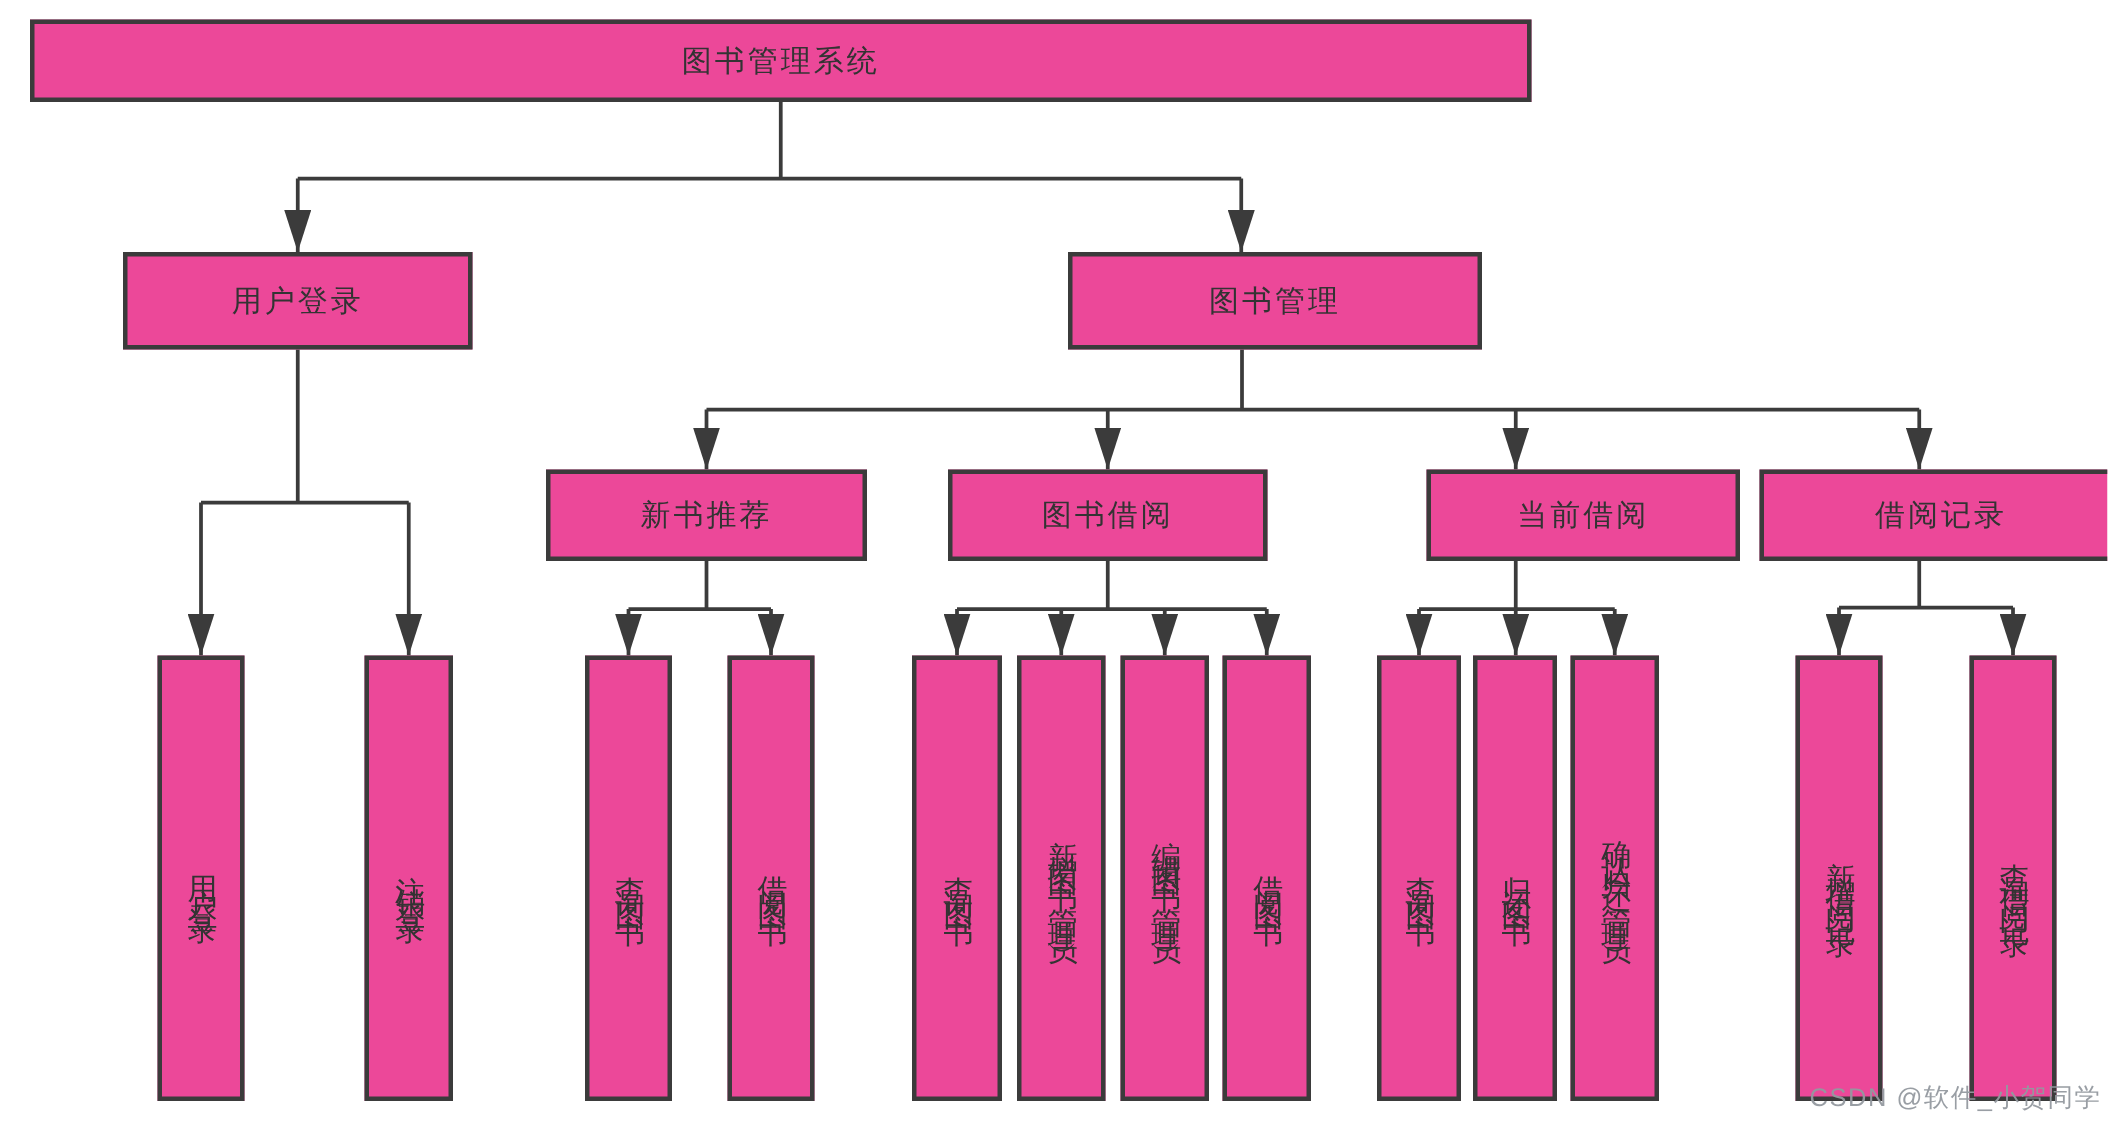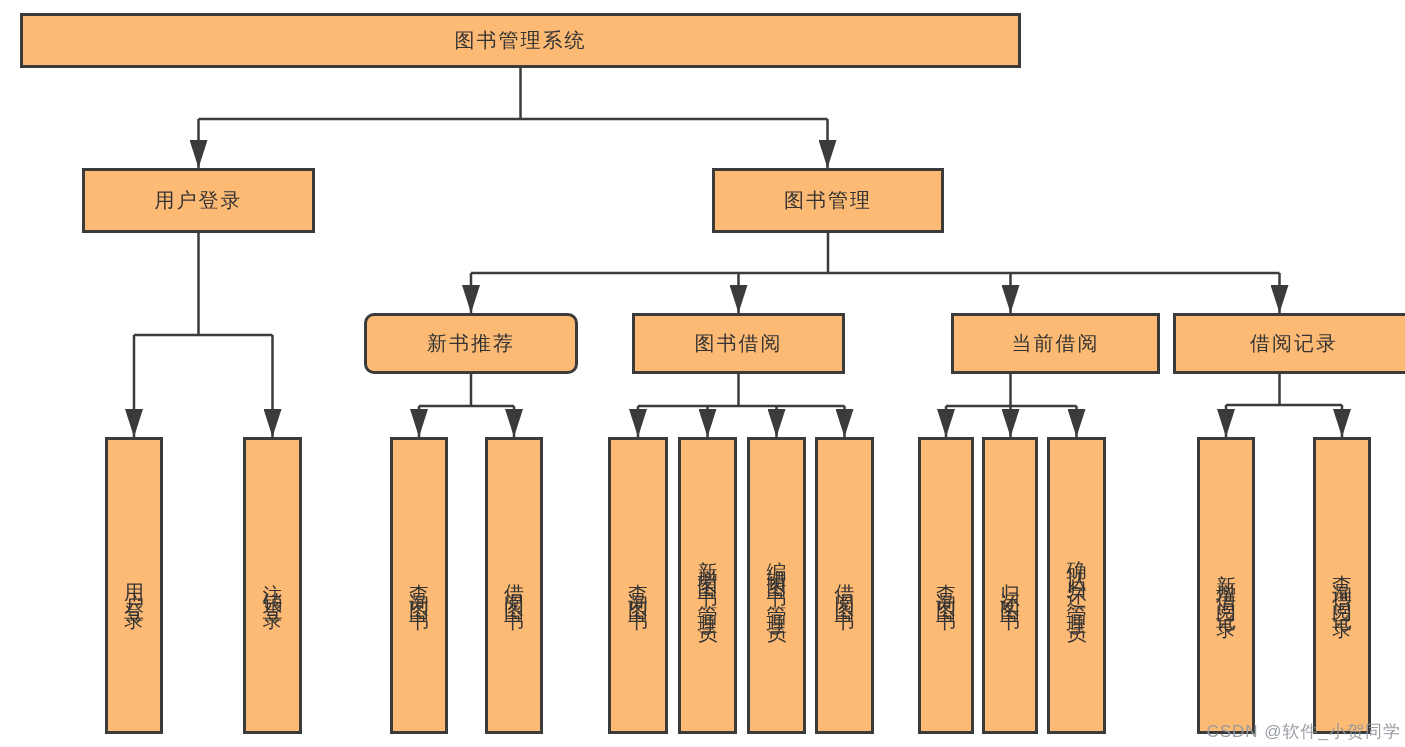--- a/index.html
+++ b/index.html
@@ -13,21 +13,21 @@
   }
   .connectors {
     position: absolute;
     left: 0; top: 0;
     pointer-events: none;
   }
   .node {
     position: absolute;
     box-sizing: border-box;
     border: 3px solid #3b3b3b;
-    background: #fdba74;
+    background: #ec4899;
     display: flex;
     align-items: center;
     justify-content: center;
     color: #333333;
     font-size: 20px;
     letter-spacing: 2px;
     white-space: nowrap;
   }
   .node.leaf {
     letter-spacing: 0;
@@ -106,25 +106,25 @@
     </g>
   </svg>
 
   <div class="node" style="left:20px; top:13px; width:1001px; height:55px;">
     <span>图书管理系统</span>
   </div>
 
   <div class="node" style="left:82px; top:168px; width:233px; height:65px;">
     <span>用户登录</span>
   </div>
-  <div class="node" style="left:712px; top:168px; width:232px; height:65px;">
+  <div class="node" style="left:712px; top:168px; width:276px; height:65px;">
     <span>图书管理</span>
   </div>
 
-  <div class="node" style="left:364px; top:313px; width:214px; height:61px;border-radius:10px;">
+  <div class="node" style="left:364px; top:313px; width:214px; height:61px;">
     <span>新书推荐</span>
   </div>
   <div class="node" style="left:632px; top:313px; width:213px; height:61px;">
     <span>图书借阅</span>
   </div>
   <div class="node" style="left:903px; top:313px; width:209px; height:61px;margin-left:48px;">
     <span>当前借阅</span>
   </div>
   <div class="node" style="left:1173px; top:313px; width:242px; height:61px;">
     <span>借阅记录</span>

